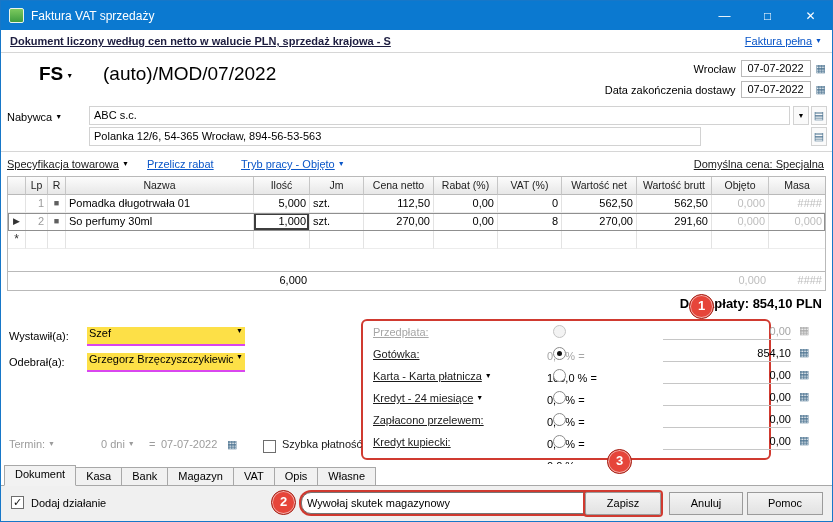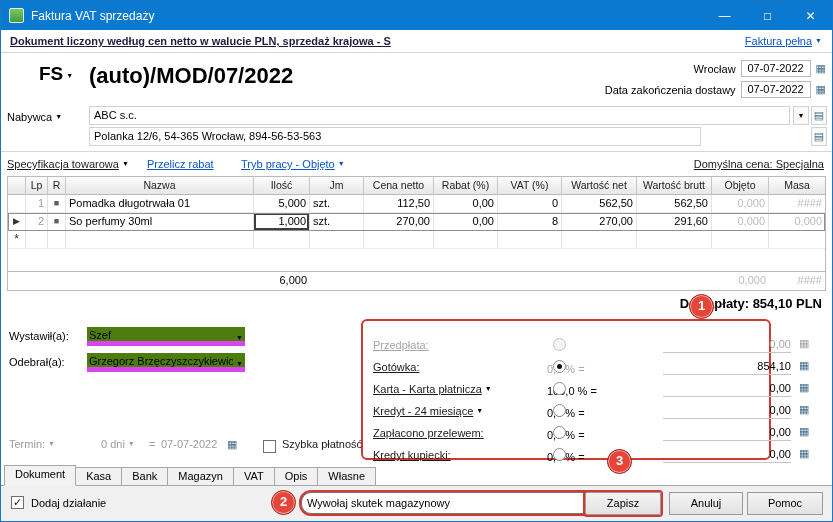--- a/index.html
+++ b/index.html
@@ -28,21 +28,21 @@
   .chev-blue { color:#0a56c8; }
   .gicon { color:#49718f; font-size:11px; }
 
   
   .inforow { top:0; left:0; right:0; height:23px; line-height:22px;
              border-bottom:1px solid #d6d6d6; padding-left:9px; font-size:11px; }
   .fullinv { position:absolute; right:10px; top:0; }
 
   
   .fsnum { left:38px; top:33px; font-size:19px; font-weight:bold; }
-  .docnum { left:88px; top:33px; font-size:22px; font-weight:bold; }
+  .docnum { left:102px; top:33px; font-size:19px; font-weight:normal; }
   .daterow { right:6px; display:flex; gap:5px; align-items:center; font-size:11px; }
   .datefield { width:70px; height:17px; border:1px solid #b9b9b9; text-align:center;
                line-height:15px; font-size:11px; background:#fff; }
 
   
   .buyer { top:73px; left:0; right:0; height:49px; border-bottom:1px solid #d6d6d6; }
   .field { border:1px solid #d2d2d2; background:#fff; font-size:11px;
            line-height:17px; padding:0 4px; white-space:nowrap; overflow:hidden; }
   .icon-btn { width:16px; height:19px; border:1px solid #d2d2d2; background:#fafafa;
               display:flex; align-items:center; justify-content:center; }
@@ -72,27 +72,27 @@
   .trow.current { outline:1px solid #8f8f8f; outline-offset:-1px; }
   .qty-edit { box-shadow:inset 0 0 0 2px #3d3d3d; }
   .filler { height:22px; }
   .tsum { border-top:1px solid #b9b9b9; }
   .tsum .td { border:none; }
 
   
   .totalrow { top:266px; right:10px; font-size:13px; font-weight:bold; }
 
   
-  .combo { display:flex; align-items:flex-end; border-bottom:5px solid #d946ef;
-           background:#4d7c0f; font-size:11px; height:19px; padding:0 2px; }
+  .combo { display:flex; align-items:flex-start; border-bottom:2px solid #d946ef;
+           background:#fde047; font-size:11px; height:19px; padding:0 2px; }
   .combo .txt { flex:1; white-space:nowrap; overflow:hidden; }
 
   
   .paypanel { left:360px; top:289px; width:410px; height:141px;
-              border:2px solid #d03a30; border-radius:6px; padding-top:13px; }
+              border:2px solid #d03a30; border-radius:6px; padding-top:0; }
   .payrow { position:relative; height:22px; font-size:11px; }
   .paylabel { margin-left:10px; line-height:22px; }
   .radio { position:absolute; left:190px; top:4px; width:13px; height:13px;
            border-radius:50%; border:1px solid #8c8c8c; background:#fff; }
   .radio.on::after { content:""; display:block; width:5px; height:5px;
            border-radius:50%; background:#111; margin:3px; }
   .radio.dis { border-color:#c4c4c4; background:#f3f3f3; }
   .paypct { position:absolute; left:184px; top:0; width:92px; text-align:left;
             line-height:22px;margin-top:24px; }
   .payamt { position:absolute; left:300px; top:2px; width:128px; height:17px;

